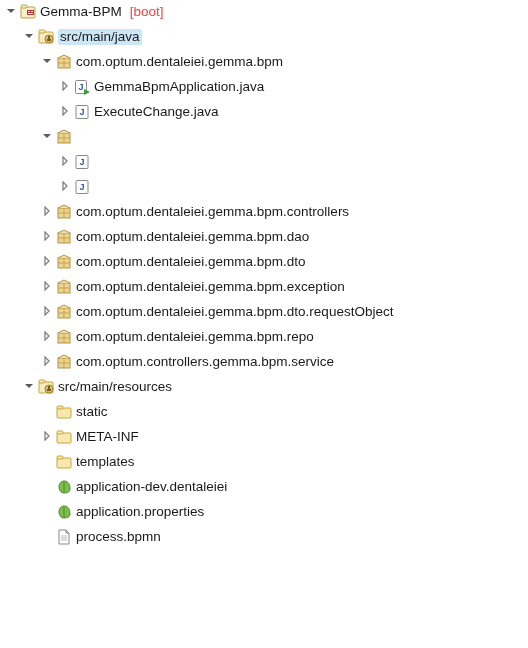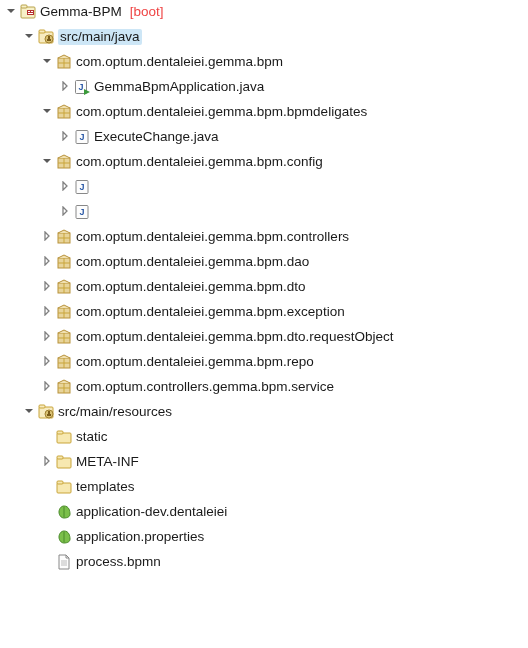--- a/index.html
+++ b/index.html
@@ -122,37 +122,20 @@
       <span class="ico">
         <svg width="16" height="16" viewBox="0 0 16 16">
           <rect x="1.5" y="1.5" width="11" height="13" rx="1" fill="#fdfdfd" stroke="#888"></rect>
           <text x="7" y="11" font-size="9" font-family="Arial" fill="#2b59a6" text-anchor="middle" font-weight="bold">J</text>
           <polygon points="10,10 16,13 10,16" fill="#3a9a3a"></polygon>
         </svg>
       </span>
       <span class="label">GemmaBpmApplication.java</span>
     </div>
     <div class="row">
-      <span class="indent" style="width: 36px;"></span>
-      <span class="arrow">
-        <svg width="10" height="10" viewBox="0 0 10 10">
-          <path d="M1 3 L5 7 L9 3 Z" fill="#5a5a5a"></path>
-        </svg>
-      </span>
-      <span class="ico">
-        <svg width="16" height="16" viewBox="0 0 16 16">
-          <rect x="2" y="4" width="12" height="10" fill="#e8d49a" stroke="#b8923a"></rect>
-          <path d="M2 4 L8 1 L14 4" fill="#f0e0b0" stroke="#b8923a"></path>
-          <line x1="8" y1="4" x2="8" y2="14" stroke="#c9a53b"></line>
-          <line x1="2" y1="9" x2="14" y2="9" stroke="#c9a53b"></line>
-        </svg>
-      </span>
-      <span class="label">com.optum.dentaleiei.gemma.bpm.bpmdeligates</span>
-    </div>
-    <div class="row">
       <span class="indent" style="width: 54px;"></span>
       <span class="arrow">
         <svg width="10" height="10" viewBox="0 0 10 10">
           <path d="M3 1 L7 5 L3 9 Z" fill="none" stroke="#808080" stroke-width="1.3"></path>
         </svg>
       </span>
       <span class="ico">
         <svg width="16" height="16" viewBox="0 0 16 16">
           <rect x="2" y="1.5" width="12" height="13" rx="1" fill="#fdfdfd" stroke="#888"></rect>
           <text x="8" y="11" font-size="9" font-family="Arial" fill="#2b59a6" text-anchor="middle" font-weight="bold">J</text>
@@ -168,21 +151,20 @@
         </svg>
       </span>
       <span class="ico">
         <svg width="16" height="16" viewBox="0 0 16 16">
           <rect x="2" y="4" width="12" height="10" fill="#e8d49a" stroke="#b8923a"></rect>
           <path d="M2 4 L8 1 L14 4" fill="#f0e0b0" stroke="#b8923a"></path>
           <line x1="8" y1="4" x2="8" y2="14" stroke="#c9a53b"></line>
           <line x1="2" y1="9" x2="14" y2="9" stroke="#c9a53b"></line>
         </svg>
       </span>
-      <span class="label">com.optum.dentaleiei.gemma.bpm.config</span>
     </div>
     <div class="row">
       <span class="indent" style="width: 54px;"></span>
       <span class="arrow">
         <svg width="10" height="10" viewBox="0 0 10 10">
           <path d="M3 1 L7 5 L3 9 Z" fill="none" stroke="#808080" stroke-width="1.3"></path>
         </svg>
       </span>
       <span class="ico">
         <svg width="16" height="16" viewBox="0 0 16 16">

